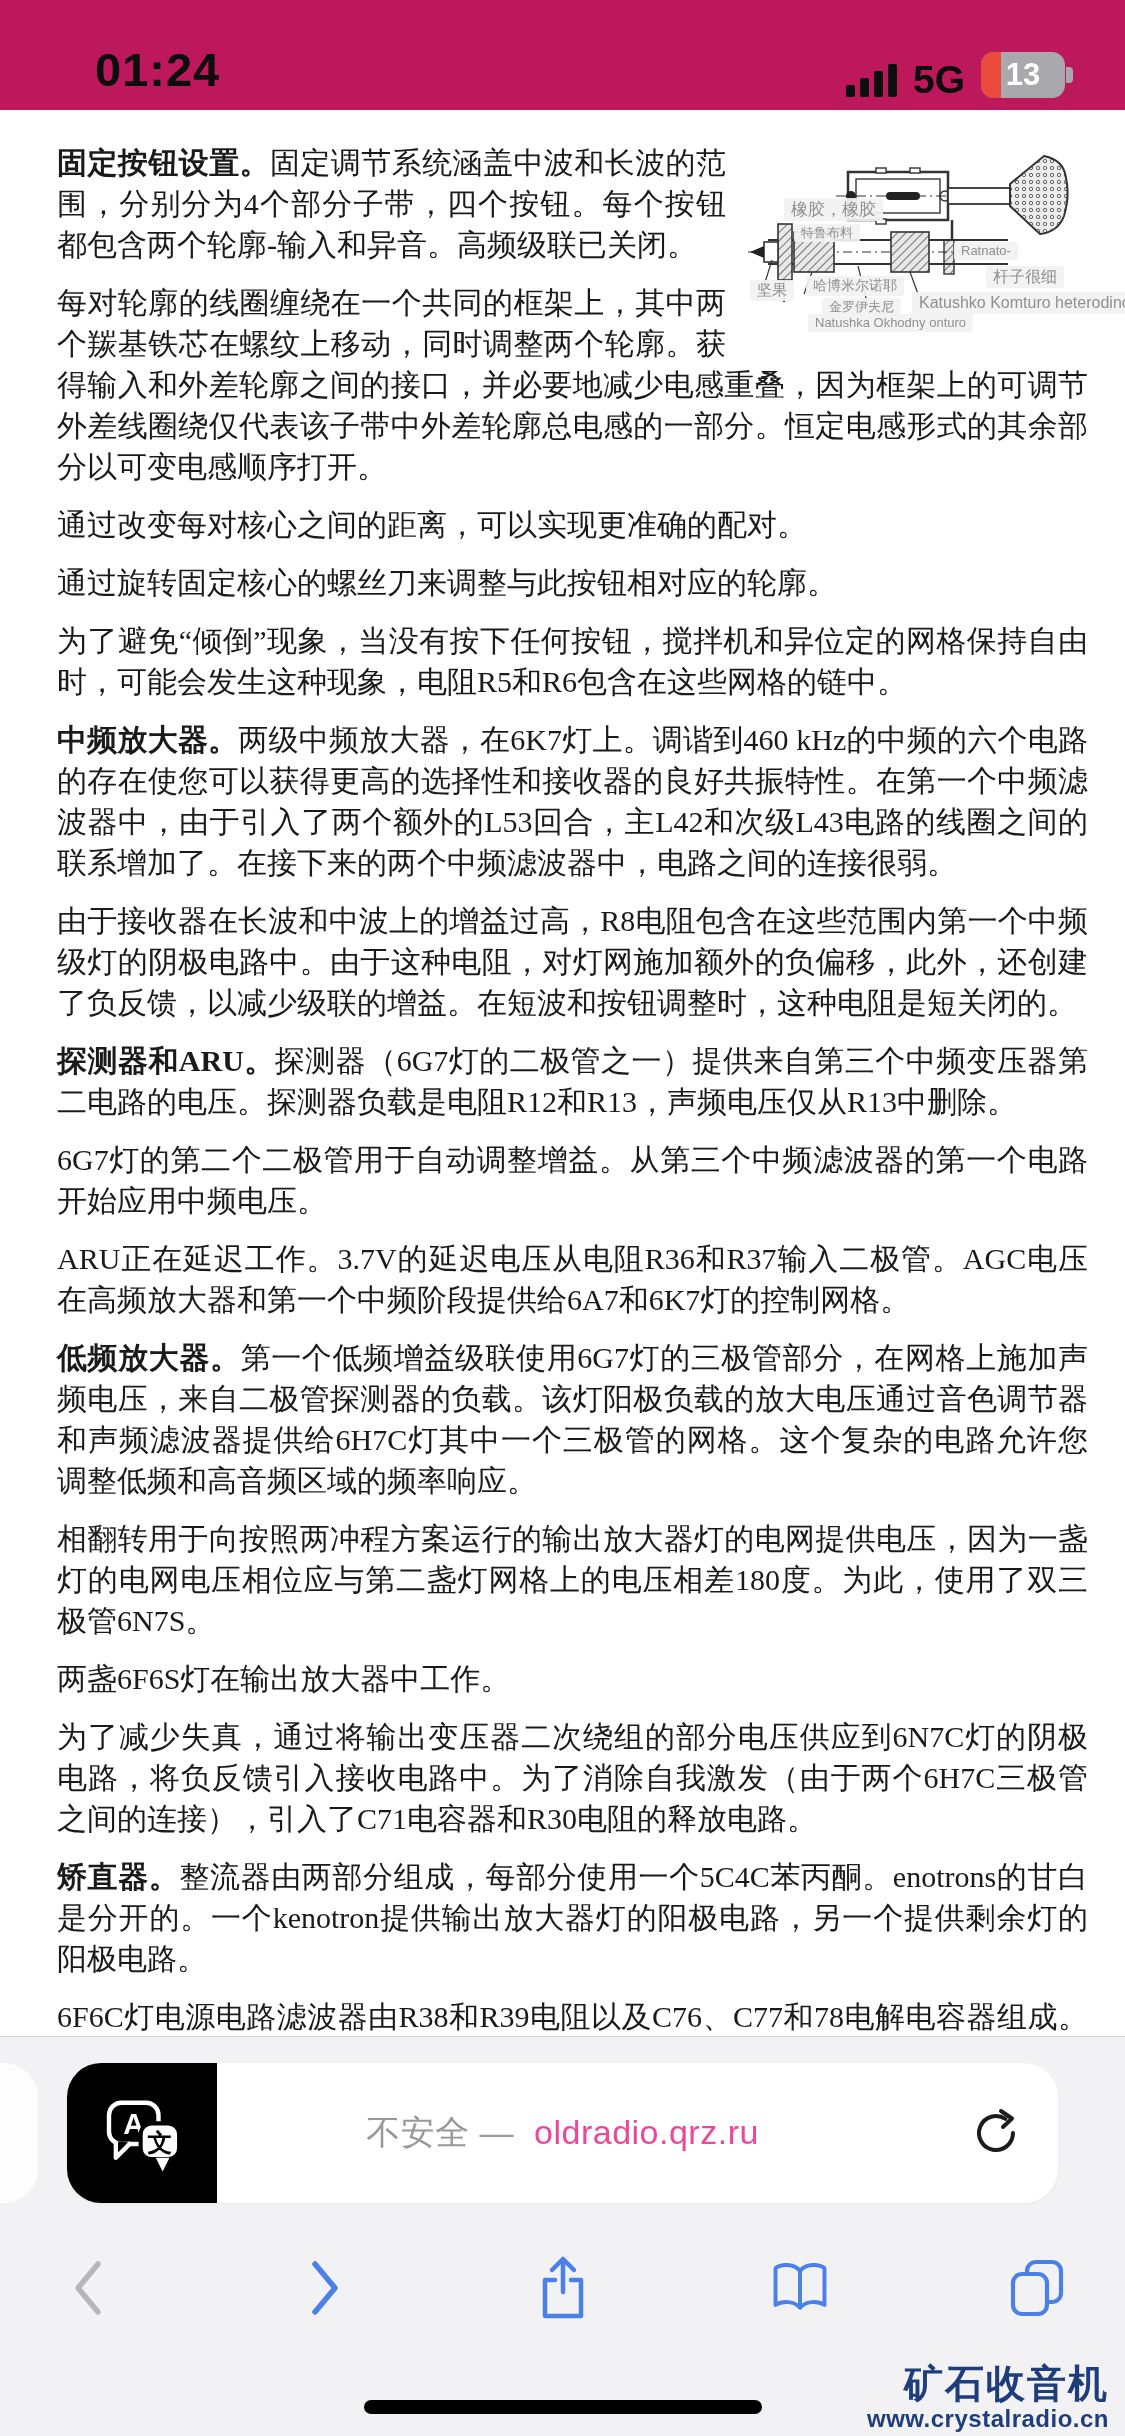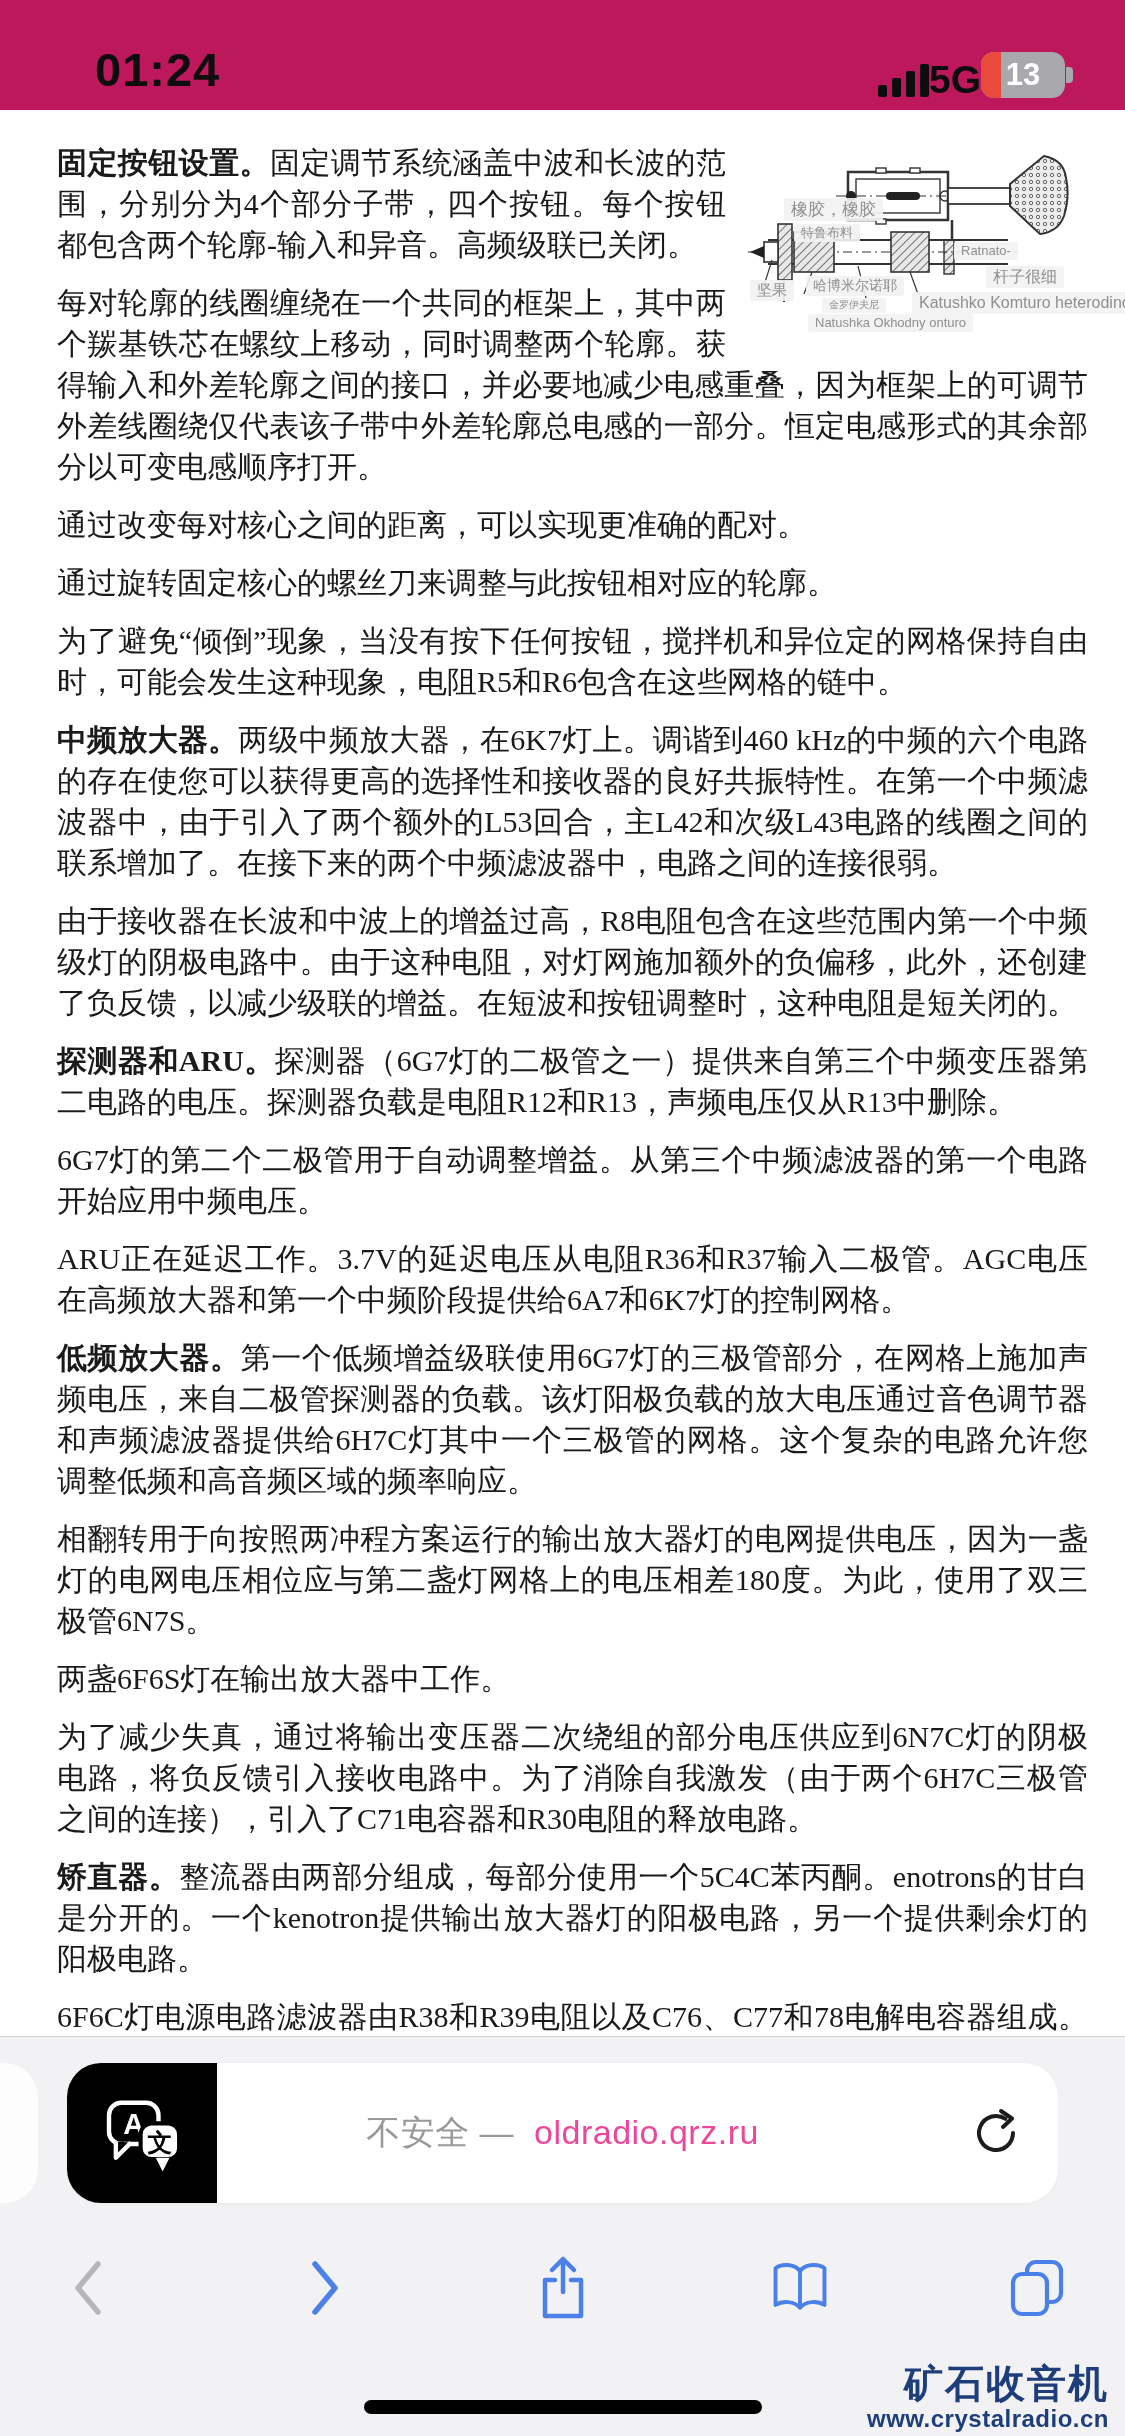--- a/index.html
+++ b/index.html
@@ -5,21 +5,21 @@
   * { margin:0; padding:0; box-sizing:border-box; }
   html,body { width:1125px; height:2436px; }
   body {
     position:relative; overflow:hidden; background:#ffffff;
     font-family:"Liberation Serif", serif; color:#1a1a1a;
     -webkit-font-smoothing:antialiased;
   }
   
   .status-bar { position:absolute; top:0; left:0; right:0; height:110px; background:#be185d; z-index:5; }
   .sb-time { position:absolute; left:95px; top:42px; font-family:"Liberation Sans",sans-serif; font-size:47px; font-weight:600; color:#0d0d0d; letter-spacing:1px; }
-  .sb-right { position:absolute; right:52px; top:52px; display:flex; align-items:center; gap:0; }
+  .sb-right { position:absolute; right:52px; top:52px; display:flex; align-items:center; gap:16px; }
   .sig { display:flex; align-items:flex-end; gap:5px; height:33px; }
   .sig span { width:9px; background:#0d0d0d; border-radius:2px; }
   .sig .b1{height:12px}.sig .b2{height:19px}.sig .b3{height:26px}.sig .b4{height:33px}
   .sb-net { font-family:"Liberation Sans",sans-serif; font-size:39px; font-weight:600; color:#0d0d0d; }
   .battery { position:relative; width:92px; height:56px; }
   .batt-body { position:absolute; left:0; top:0; width:84px; height:46px; background:#a8a8ad; border-radius:13px; overflow:hidden; }
   .batt-level { position:absolute; left:0; top:0; bottom:0; width:20px; background:#ea4a3c; }
   .batt-num { position:absolute; left:0; top:0; width:84px; height:46px; display:flex; align-items:center; justify-content:center;
     font-family:"Liberation Sans",sans-serif; font-weight:700; font-size:31px; color:#ffffff; }
   .batt-cap { position:absolute; right:0; top:15px; width:7px; height:16px; background:#a8a8ad; border-radius:0 4px 4px 0; }
@@ -119,21 +119,21 @@
 
       <line x1="14" y1="148" x2="24" y2="116" stroke="#333" stroke-width="1.2"></line>
       <line x1="56" y1="150" x2="64" y2="128" stroke="#333" stroke-width="1.2"></line>
       <line x1="170" y1="150" x2="162" y2="128" stroke="#333" stroke-width="1.2"></line>
       <line x1="120" y1="162" x2="110" y2="122" stroke="#333" stroke-width="1.2"></line>
     </svg>
     <div class="fig-label" style="left:36px; top:54px; font-size:17px;">橡胶，橡胶</div>
     <div class="fig-label" style="left:46px; top:80px; font-size:13px;">特鲁布料</div>
     <div class="fig-label" style="left:2px; top:136px; font-size:15px;">坚果</div>
     <div class="fig-label" style="left:58px; top:132px; font-size:14px;">哈博米尔诺耶</div>
-    <div class="fig-label" style="left:74px; top:154px; font-size:10px;">金罗伊夫尼</div>
+    <div class="fig-label" style="left:74px; top:154px; font-size:13px;">金罗伊夫尼</div>
     <div class="fig-label" style="left:206px; top:98px; font-size:13px;">Ratnato-</div>
     <div class="fig-label" style="left:238px; top:122px; font-size:16px;">杆子很细</div>
     <div class="fig-label" style="left:164px; top:148px; font-size:16px;">Katushko Komturo heterodino</div>
     <div class="fig-label" style="left:60px; top:170px; font-size:13px;">Natushka Okhodny onturo</div>
   </div>
 
   <p class="para"><b>固定按钮设置。</b><span>固定调节系统涵盖中波和长波的范围，分别分为4个部分子带，四个按钮。每个按钮都包含两个轮廓-输入和异音。高频级联已关闭。</span></p>
   <p class="para"><b></b><span>每对轮廓的线圈缠绕在一个共同的框架上，其中两个羰基铁芯在螺纹上移动，同时调整两个轮廓。获得输入和外差轮廓之间的接口，并必要地减少电感重叠，因为框架上的可调节外差线圈绕仅代表该子带中外差轮廓总电感的一部分。恒定电感形式的其余部分以可变电感顺序打开。</span></p>
   <p class="para"><b></b><span>通过改变每对核心之间的距离，可以实现更准确的配对。</span></p>
   <p class="para"><b></b><span>通过旋转固定核心的螺丝刀来调整与此按钮相对应的轮廓。</span></p>

